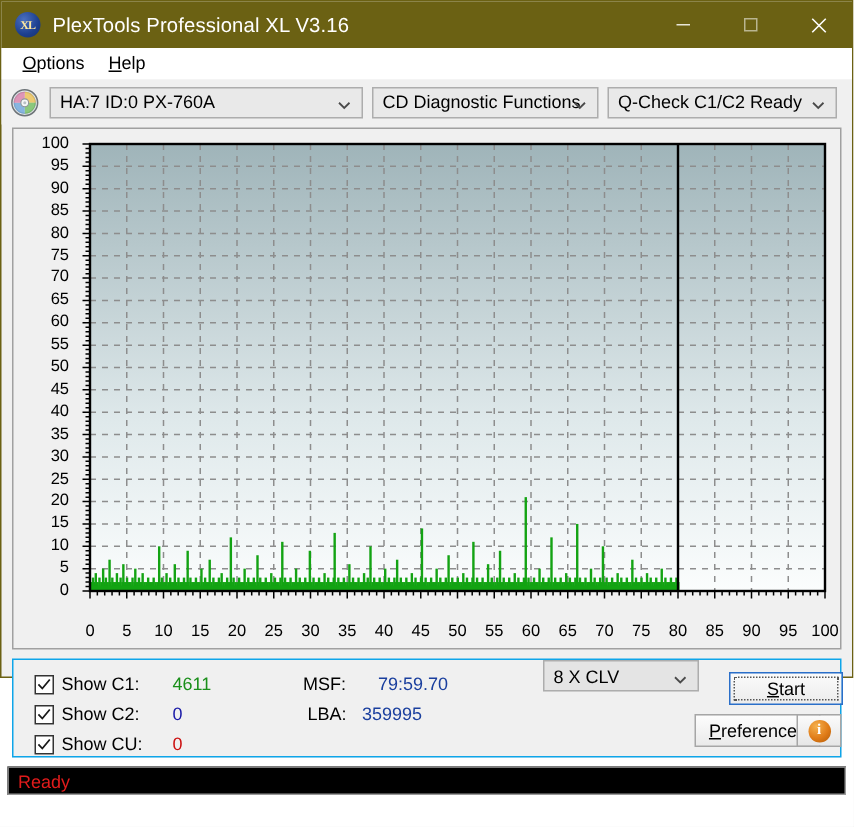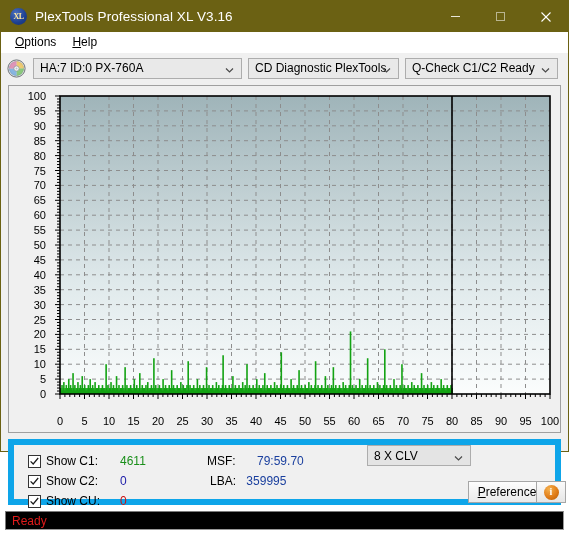--- a/index.html
+++ b/index.html
@@ -161,21 +161,21 @@
     font-size: 11px;
     color: #000;
     line-height: 1;
     transform: translateX(-50%);
     white-space: nowrap;
   }
 
   
   .ctrl-box {
     margin: 6px 7px 0 7px;
-    border: 6px solid #0ea5e9;
+    border: 1px solid #0ea5e9;
     background: #f0f0f0;
     height: 66px;
     position: relative;
     flex: 0 0 auto;
     box-sizing: border-box;
   }
   .chk-row {
     position: absolute;
     display: flex;
     align-items: center;
@@ -337,21 +337,21 @@
     <div class="combo w1">
       <span>HA:7 ID:0  PX-760A</span>
       <span class="chev">
         <svg width="9" height="9" viewBox="0 0 9 9">
             <polyline points="1,3 4.5,6.5 8,3" fill="none" stroke="#4a4a4a" stroke-width="1.2"></polyline>
           </svg>
       </span>
     </div>
 
     <div class="combo w2">
-      <span>CD Diagnostic PlexTools</span>
+      <span>CD Diagnostic Functions</span>
       <span class="chev">
         <svg width="9" height="9" viewBox="0 0 9 9">
             <polyline points="1,3 4.5,6.5 8,3" fill="none" stroke="#4a4a4a" stroke-width="1.2"></polyline>
           </svg>
       </span>
     </div>
 
     <div class="combo w3">
       <span>Q-Check C1/C2 Ready</span>
       <span class="chev">
@@ -1355,20 +1355,24 @@
 
     <div class="speed-combo">
       <span>8 X CLV</span>
       <span class="chev">
         <svg width="9" height="9" viewBox="0 0 9 9">
             <polyline points="1,3 4.5,6.5 8,3" fill="none" stroke="#4a4a4a" stroke-width="1.2"></polyline>
           </svg>
       </span>
     </div>
 
+    <div class="btn" id="start-btn">
+      <span class="focus-ring"></span>
+      <span style="position:relative"><span class="ul">S</span><span id="start-rest">tart</span></span>
+    </div>
 
     <div class="btn" id="prefs-btn">
       <span><span class="ul">P</span><span id="prefs-rest">references</span></span>
     </div>
 
     <div class="btn" id="info-btn">
       <span class="info-circle">i</span>
     </div>
   </div>
 

